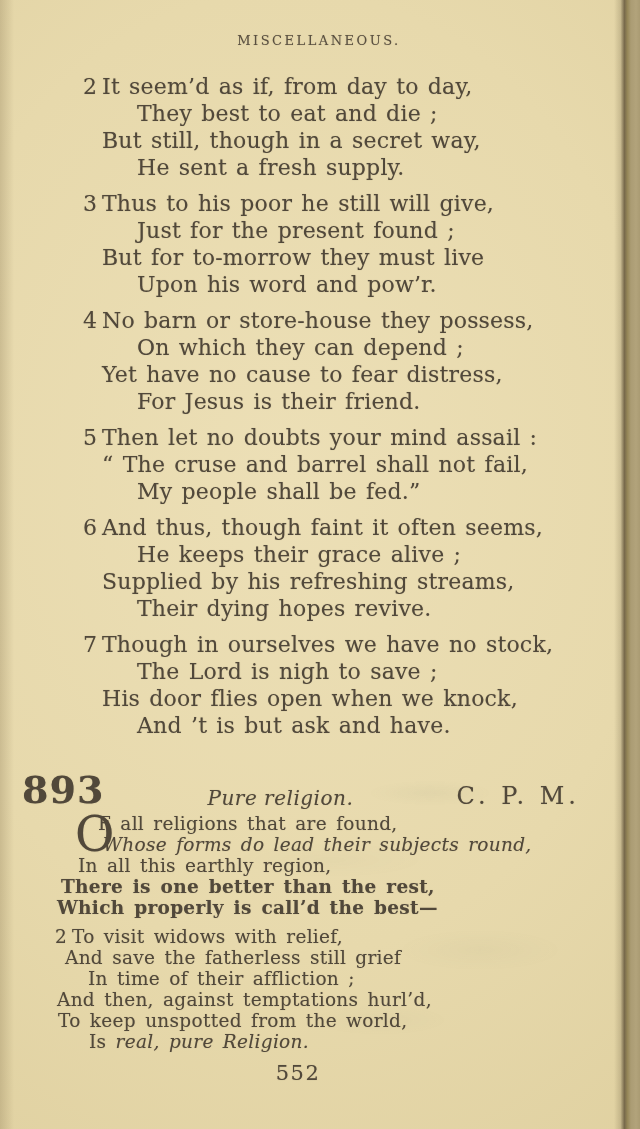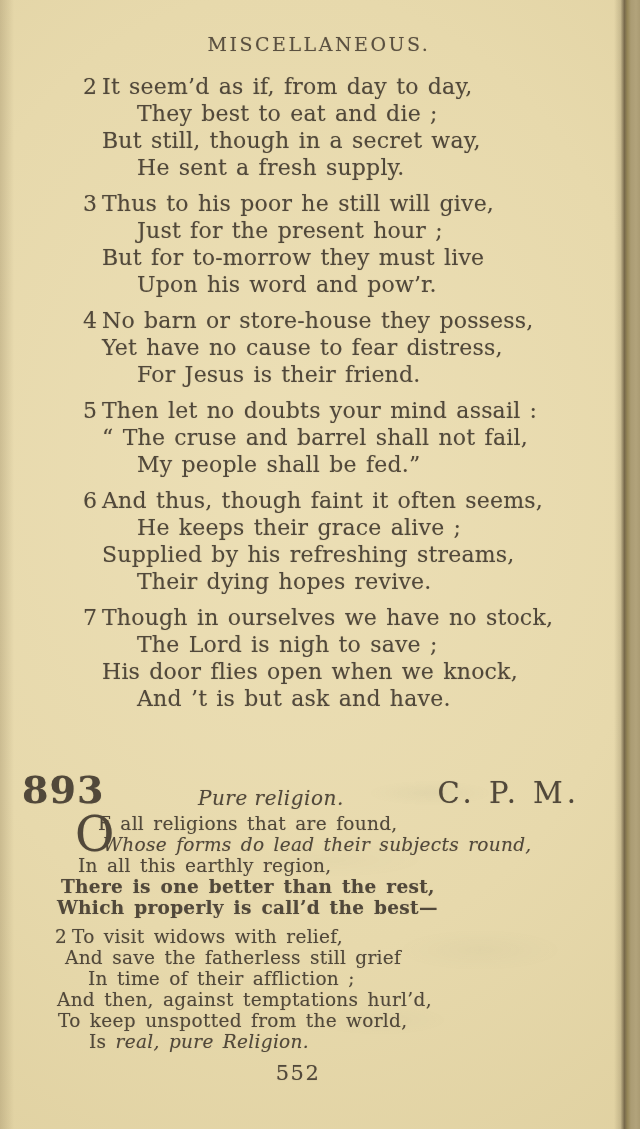--- a/index.html
+++ b/index.html
@@ -38,21 +38,21 @@
     background:
       radial-gradient(ellipse 90px 18px at 430px 793px, rgba(110,120,95,0.10), rgba(110,120,95,0) 70%),
       radial-gradient(ellipse 120px 30px at 480px 950px, rgba(110,120,95,0.08), rgba(110,120,95,0) 70%),
       radial-gradient(ellipse 100px 22px at 380px 1020px, rgba(110,120,95,0.07), rgba(110,120,95,0) 70%),
       radial-gradient(ellipse 140px 26px at 330px 860px, rgba(110,120,95,0.06), rgba(110,120,95,0) 70%);
   }
 
   .running-head {
     position:absolute; top:33px; left:0; width:638px;
     text-align:center;
-    font-size:19px; letter-spacing:2.5px;
+    font-size:13px; letter-spacing:2.5px;
     color:#5a5040;
   }
 
   
   .top-hymn {
     position:absolute; top:73px; left:85px; width:510px;
     font-size:22px; line-height:27px;
     word-spacing:2px; letter-spacing:0.2px;
   }
   .top-hymn .verse { position:relative; margin-bottom:9px; }
@@ -60,21 +60,21 @@
   .top-hymn .line.flush { margin-left:17px; }
   .top-hymn .line.ind   { margin-left:52px; }
 
   
   .hymn-head {
     position:absolute; top:770px; left:22px; width:558px;
     display:flex; justify-content:space-between; align-items:flex-end;
   }
   .hymn-num   { font-size:38px; font-weight:bold; letter-spacing:1px; line-height:40px; }
   .hymn-title { font-style:italic; font-size:20px; letter-spacing:0.5px; }
-  .hymn-meter { font-size:29px; letter-spacing:4px; }
+  .hymn-meter { font-size:24px; letter-spacing:4px; }
 
   
   .hymn893 {
     position:absolute; left:57px; top:813px; width:540px;
     font-size:18.5px; line-height:21px;
     word-spacing:3px; letter-spacing:0.3px;
   }
   .hymn893 em { font-style:italic; }
   .hymn893 .verse { position:relative; }
   .hymn893 .v1 { margin-bottom:8px; }
@@ -119,28 +119,29 @@
       <span class="vnum">2</span>
       <div class="line flush">It seem’d as if, from day to day,</div>
       <div class="line ind">They best to eat and die ;</div>
       <div class="line flush">But still, though in a secret way,</div>
       <div class="line ind">He sent a fresh supply.</div>
     </div>
 
     <div class="verse">
       <span class="vnum">3</span>
       <div class="line flush">Thus to his poor he still will give,</div>
-      <div class="line ind">Just for the present hour ;</div>
+      <div class="line ind">Just for the present found ;</div>
       <div class="line flush">But for to-morrow they must live</div>
       <div class="line ind">Upon his word and pow’r.</div>
     </div>
 
     <div class="verse">
       <span class="vnum">4</span>
       <div class="line flush">No barn or store-house they possess,</div>
+      <div class="line ind">On which they can depend ;</div>
       <div class="line flush">Yet have no cause to fear distress,</div>
       <div class="line ind">For Jesus is their friend.</div>
     </div>
 
     <div class="verse">
       <span class="vnum">5</span>
       <div class="line flush">Then let no doubts your mind assail :</div>
       <div class="line flush">“ The cruse and barrel shall not fail,</div>
       <div class="line ind">My people shall be fed.”</div>
     </div>

